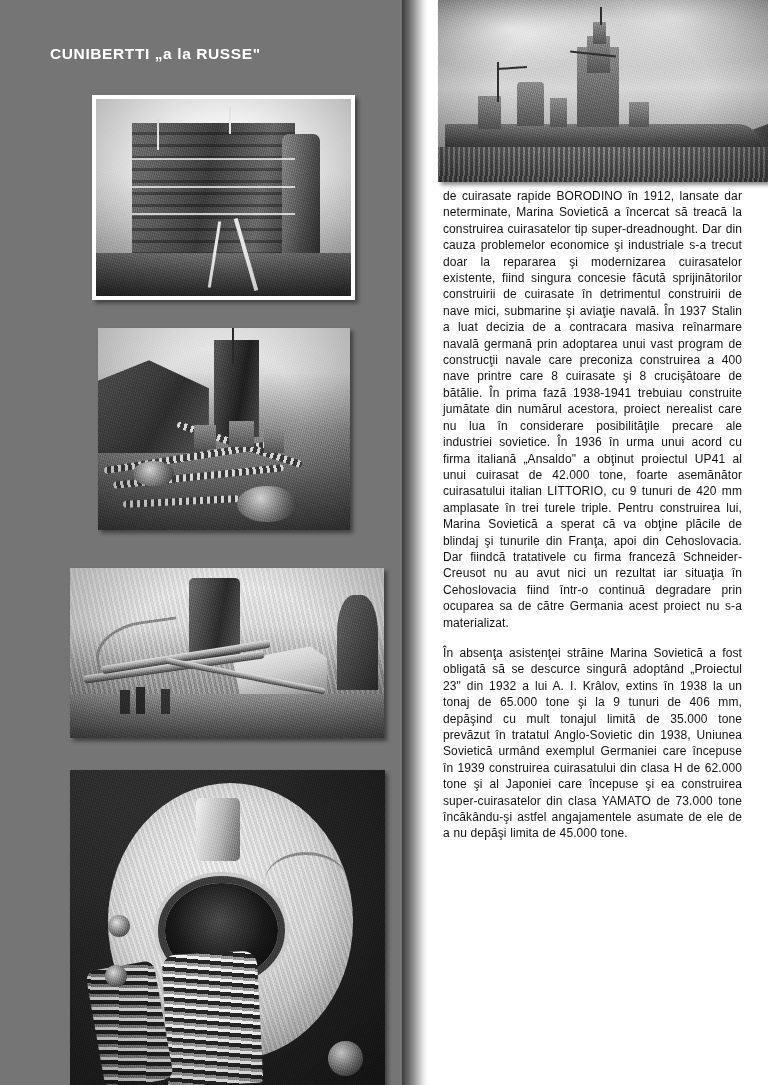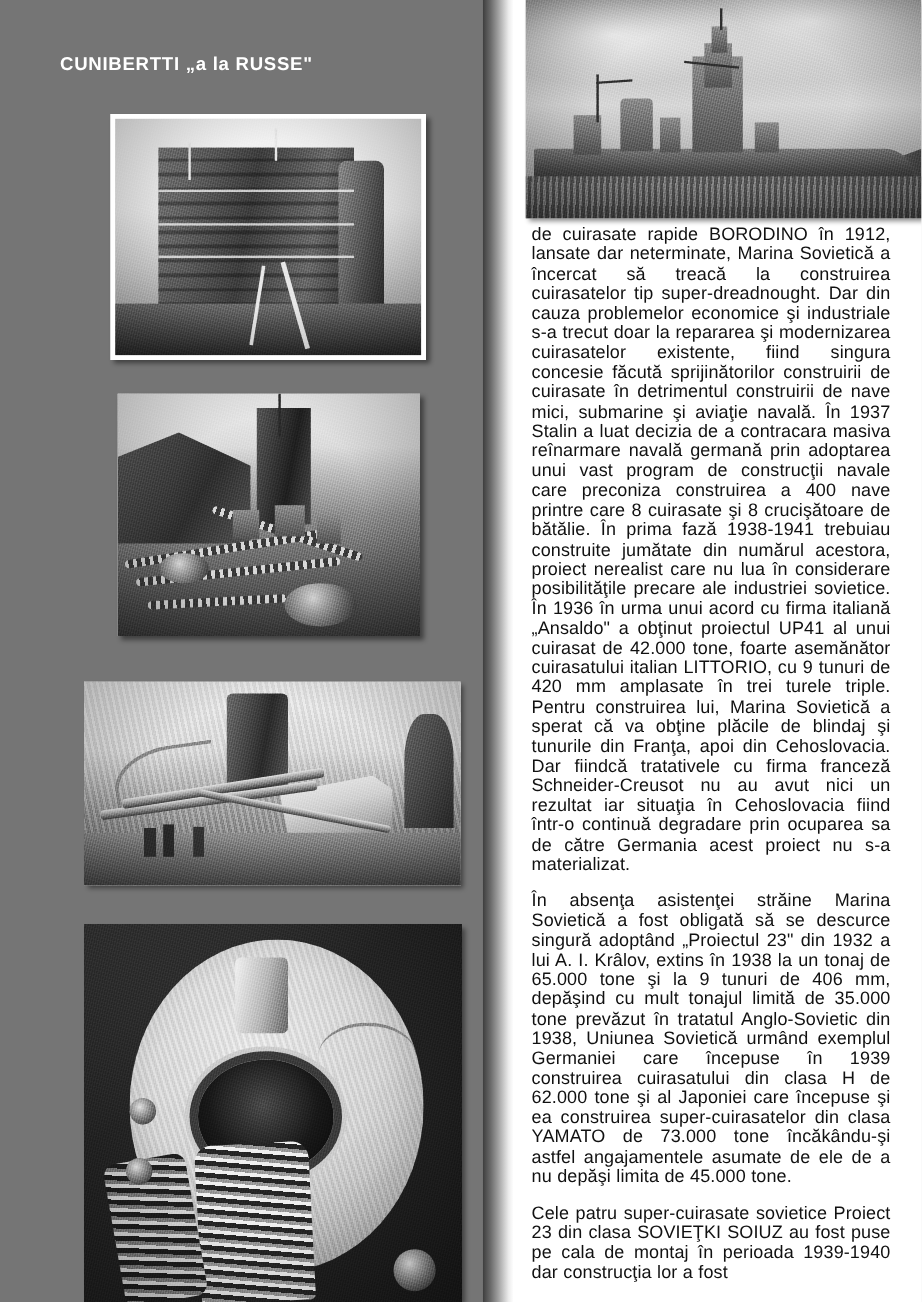--- a/index.html
+++ b/index.html
@@ -76,21 +76,21 @@
   
   #text-column {
     position: absolute;
     left: 443px;
     top: 188px;
     width: 299px;
     color: #111111;
   }
   .para {
     margin: 0 0 14px 0;
-    font-size: 15px;
+    font-size: 12px;
     line-height: 16.4px;
     text-align: justify;
     text-justify: inter-word;
     letter-spacing: 0.1px;
     word-spacing: 0.2px;
     font-family: "Liberation Sans", sans-serif;
   }
   .para:last-child { margin-bottom: 0; }
 
   
@@ -384,16 +384,15 @@
       <div class="sea-water"></div>
       <div class="grain"></div>
       <div class="vign"></div>
     </div>
     <span class="photo-label"></span>
   </div>
 
   <div id="text-column">
     <p class="para">de cuirasate rapide BORODINO în 1912, lansate dar neterminate, Marina Sovietică a încercat să treacă la construirea cuirasatelor tip super-dreadnought. Dar din cauza problemelor economice şi industriale s-a trecut doar la repararea şi modernizarea cuirasatelor existente, fiind singura concesie făcută sprijinătorilor construirii de cuirasate în detrimentul construirii de nave mici, submarine şi aviaţie navală. În 1937 Stalin a luat decizia de a contracara masiva reînarmare navală germană prin adoptarea unui vast program de construcţii navale care preconiza construirea a 400 nave printre care 8 cuirasate şi 8 crucişătoare de bătălie. În prima fază 1938-1941 trebuiau construite jumătate din numărul acestora, proiect nerealist care nu lua în considerare posibilităţile precare ale industriei sovietice. În 1936 în urma unui acord cu firma italiană „Ansaldo" a obţinut proiectul UP41 al unui cuirasat de 42.000 tone, foarte asemănător cuirasatului italian LITTORIO, cu 9 tunuri de 420 mm amplasate în trei turele triple. Pentru construirea lui, Marina Sovietică a sperat că va obţine plăcile de blindaj şi tunurile din Franţa, apoi din Cehoslovacia. Dar fiindcă tratativele cu firma franceză Schneider-Creusot nu au avut nici un rezultat iar situaţia în Cehoslovacia fiind într-o continuă degradare prin ocuparea sa de către Germania acest proiect nu s-a materializat.</p>
     <p class="para">În absenţa asistenţei străine Marina Sovietică a fost obligată să se descurce singură adoptând „Proiectul 23" din 1932 a lui A. I. Krâlov, extins în 1938 la un tonaj de 65.000 tone şi la 9 tunuri de 406 mm, depăşind cu mult tonajul limită de 35.000 tone prevăzut în tratatul Anglo-Sovietic din 1938, Uniunea Sovietică urmând exemplul Germaniei care începuse în 1939 construirea cuirasatului din clasa H de 62.000 tone şi al Japoniei care începuse şi ea construirea super-cuirasatelor din clasa YAMATO de 73.000 tone încăkându-şi astfel angajamentele asumate de ele de a nu depăşi limita de 45.000 tone.</p>
-    <p class="para">Cele patru super-cuirasate sovietice Proiect 23 din clasa SOVIEŢKI SOIUZ au fost puse pe cala de montaj în perioada 1939-1940 dar construcţia lor a fost</p>
   </div>
 
 </div>
 
 </body></html>

